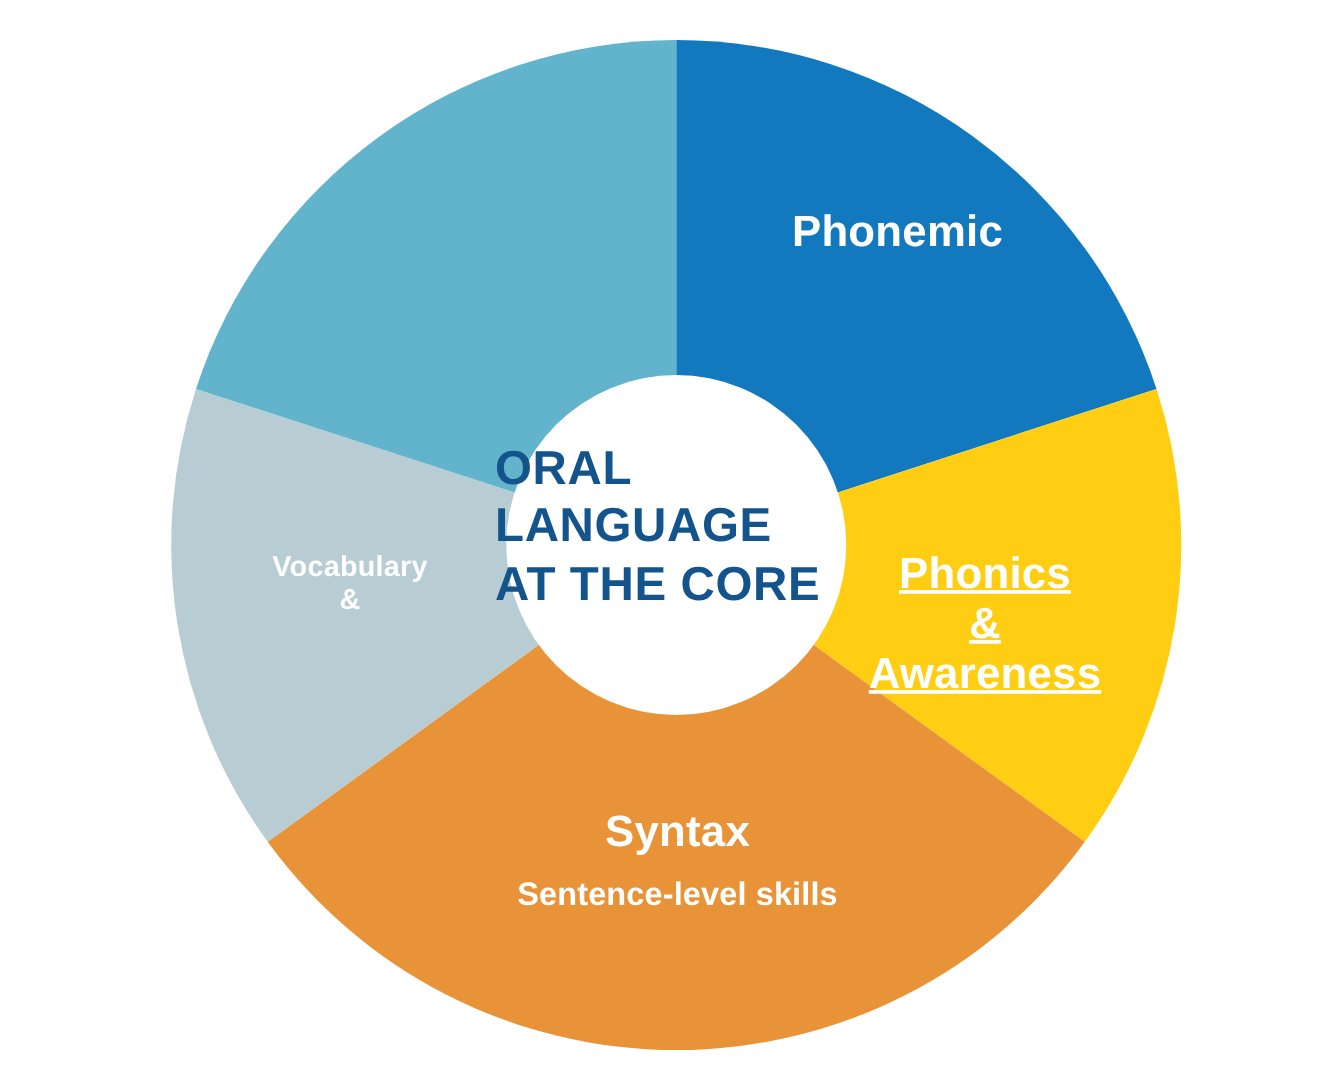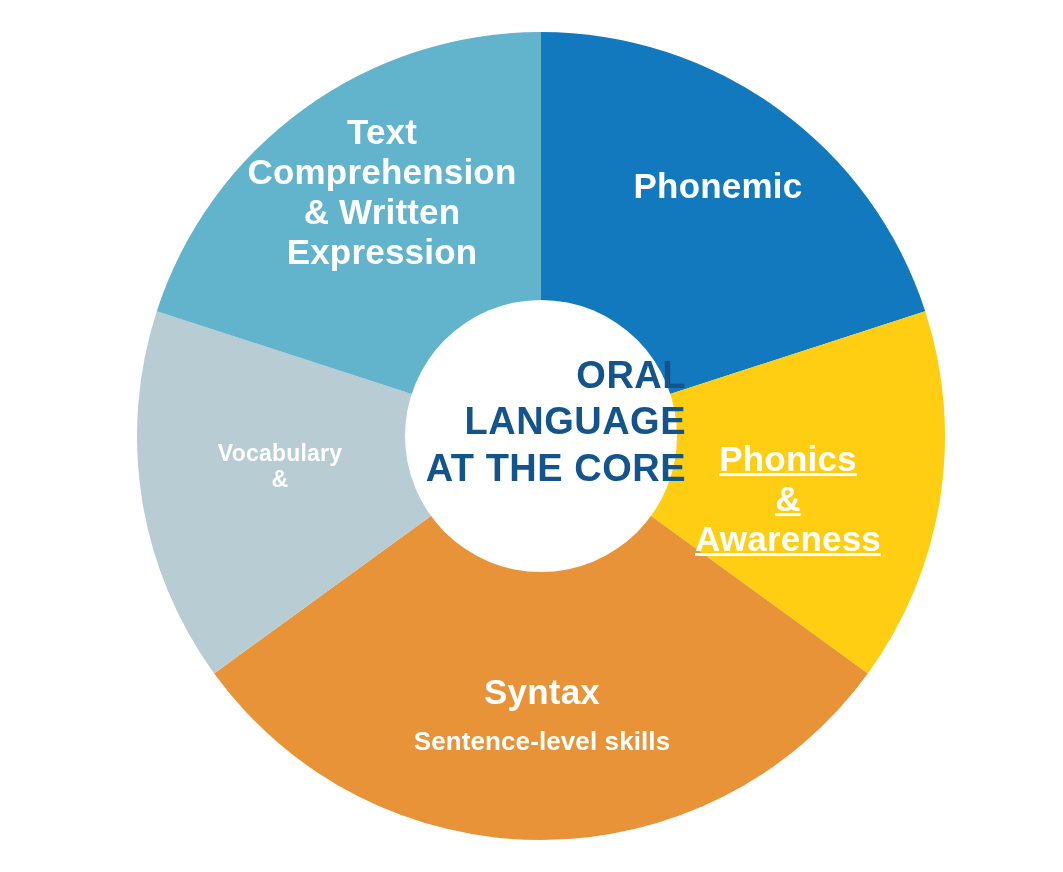--- a/index.html
+++ b/index.html
@@ -58,21 +58,21 @@
   #label-phonics {
     left: 690px;
     top: 439px;
     width: 196px;
     font-size: 35px;
     text-decoration: underline;
   }
   
   #label-syntax {
     left: 381px;
-    top: 672px;
+    top: 646px;
     width: 322px;
     font-size: 35px;
   }
   
   #label-vocabulary {
     left: 160px;
     top: 440px;
     width: 240px;
     font-size: 23px;
   }
@@ -82,21 +82,21 @@
     top: 112px;
     width: 300px;
     font-size: 35px;
   }
 
   #hub-label {
     position: absolute;
     left: 396px;
     top: 352px;
     width: 290px;
-    text-align: right;
+    text-align: left;
     color: #14548C;
     font-family: "Liberation Sans", sans-serif;
     font-weight: 700;
     font-size: 38px;
     line-height: 1.22;
     letter-spacing: 0.5px;
     pointer-events: none;
   }
   #hub-label .hub-line {
     display: block;
@@ -136,26 +136,20 @@
   <div class="seg-label" id="label-syntax">
     <span>Syntax</span>
     <span class="sub">Sentence-level skills</span>
   </div>
 
   <div class="seg-label" id="label-vocabulary">
     <span>Vocabulary</span><br>
     <span>&amp;</span><br>
   </div>
 
-  <div class="seg-label" id="label-text-comp">
-    <span>Text</span><br>
-    <span>Comprehension</span><br>
-    <span>&amp; Written</span><br>
-    <span>Expression</span>
-  </div>
 
   <div id="hub-label">
     <span class="hub-line">ORAL</span>
     <span class="hub-line">LANGUAGE</span>
     <span class="hub-line">AT THE CORE</span>
   </div>
 
 </div>
 
 </body></html>

